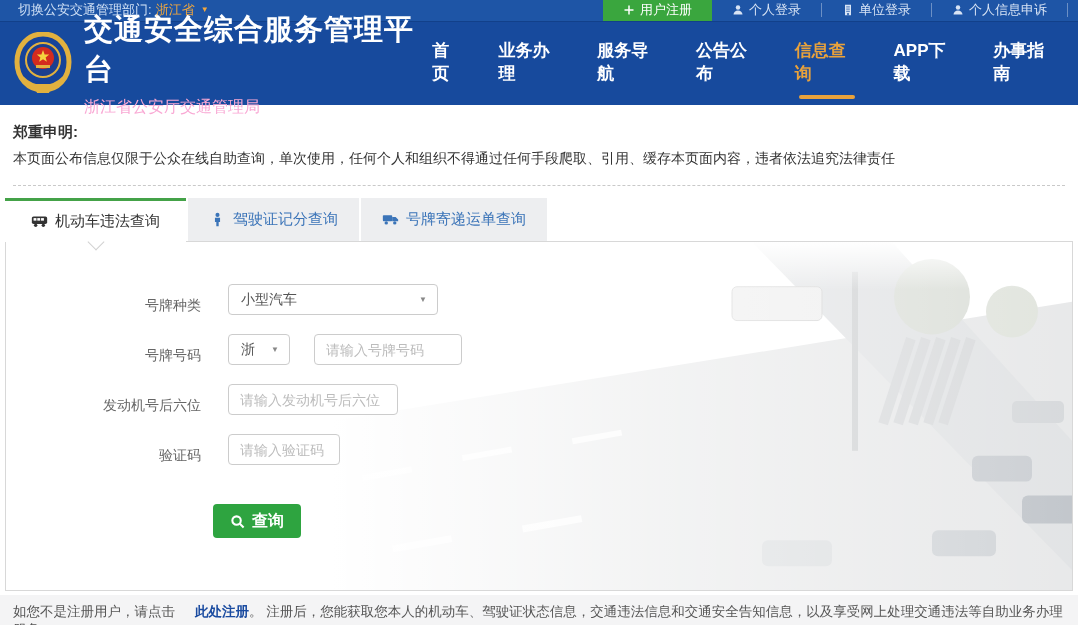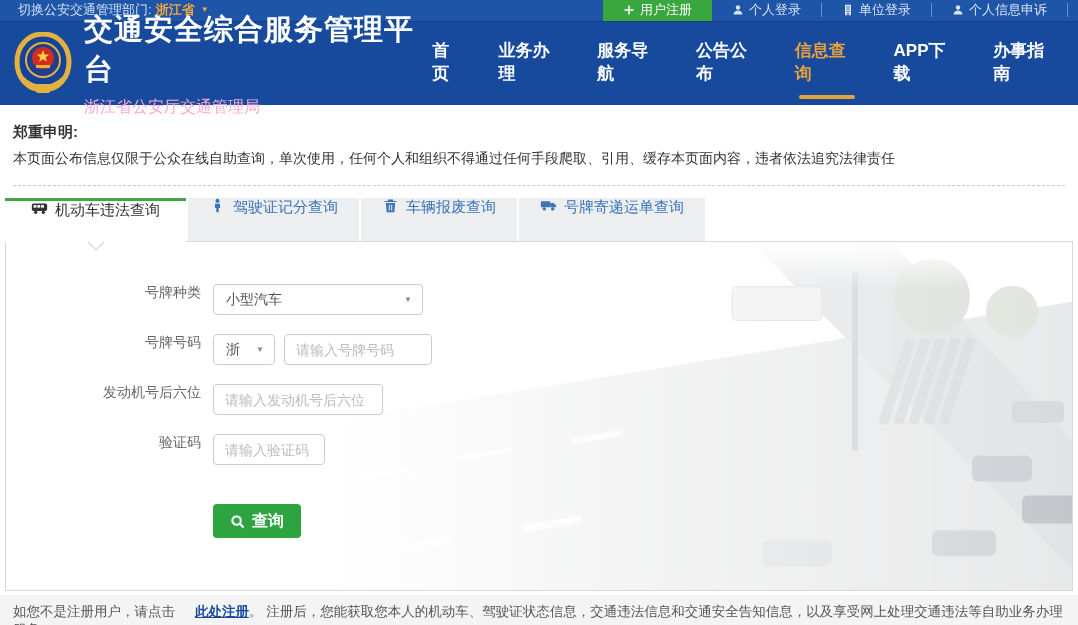--- a/index.html
+++ b/index.html
@@ -4,21 +4,21 @@
 <style>
   * { margin:0; padding:0; box-sizing:border-box; }
   html,body { width:1078px; height:625px; background:#fff; overflow:hidden;
     font-family:"Liberation Sans","DejaVu Sans",sans-serif; }
 
   
   .topbar { height:22px; background:#1e55a6; border-bottom:1px solid #12408a;
     display:flex; align-items:center; justify-content:space-between;
     padding:0 10px 0 18px; color:#cfe0f5; font-size:13px; }
   .topbar-left { display:flex; align-items:center; gap:4px; transform:translateY(-1px); }
-  .region { color:#f2a83e; font-weight:bold;text-align:right; }
+  .region { color:#f2a83e; font-weight:normal;text-align:right; }
   .caret { font-size:8px; color:#f2a83e; margin-left:2px; }
   .topbar-right { display:flex; align-items:stretch; height:22px; transform:translateY(-1px); }
   .top-btn { display:flex; align-items:center; gap:5px; padding:0 20px; font-size:13px;
     color:#d8e4f5; cursor:pointer; }
   .top-btn.register { background:#3aa63e; color:#fff; }
   .top-sep { width:1px; background:rgba(255,255,255,.35); margin:4px 0; }
   .ticon { width:12px; height:12px; fill:#d8e4f5; }
   .register .ticon { fill:#fff; }
 
   
@@ -36,36 +36,36 @@
     bottom:0; width:56px; height:4px; background:#e9a23b; border-radius:2px; }
 
   
   .statement { padding:18px 13px 0; }
   .statement-title { font-size:15px; font-weight:bold; color:#333; }
   .statement-body { font-size:14px; color:#333; margin-top:8px; }
   .dashed-sep { border-bottom:1px dashed #c9c9c9; margin:17px 0 0; }
 
   
   .tabs-row { display:flex; margin:12px 5px 0; height:43px; position:relative; z-index:2; }
-  .tab { display:flex; align-items:flex-start; gap:7px; padding:0 21px; font-size:15px;
+  .tab { display:flex; align-items:center; gap:7px; padding:0 21px; font-size:15px;
     cursor:pointer; color:#3b74b8; background:#edeef0; margin-right:2px; }
   .tab .tab-icon { width:17px; height:15px; fill:#3b74b8; }
   .tab.active { background:#fff; color:#333; border-top:3px solid #44a248; margin-bottom:-1px;
     position:relative; padding:0 26px; }
   .tab.active .tab-icon { fill:#333; }
   .tab.active::after { content:""; position:absolute; left:50%; bottom:-6px; width:11px; height:11px;
     background:#fff; transform:translateX(-50%) rotate(45deg);
     border-right:1px solid #d2d2d2; border-bottom:1px solid #d2d2d2; }
 
   
   .panel { margin:0 5px; height:350px; background:#fff; border:1px solid #d8d8d8;
     position:relative; z-index:1; overflow:hidden; }
   .bg-photo { position:absolute; top:0; right:0; width:740px; height:100%; pointer-events:none; }
   .form { position:relative; padding-top:42px; }
-  .form-row { display:flex; align-items:flex-start; height:31px; margin-bottom:19px; }
+  .form-row { display:flex; align-items:flex-end; height:31px; margin-bottom:19px;gap:15px; }
   .form-row label { width:195px; text-align:right; padding-right:0; margin-right:12px;
     font-size:14px; color:#666; }
   .ctl { height:31px; border:1px solid #ccc; border-radius:4px; background:#fff;
     font-size:14px; color:#555; }
   .select { display:flex; align-items:center; justify-content:space-between;
     padding:0 10px 0 12px; cursor:pointer; }
   .select .caret2 { font-size:8px; color:#888; }
   .sel-plate-type { width:210px; }
   .sel-province { width:62px; margin-right:9px; }
   input.ctl { padding:0 11px; outline:none; }
@@ -75,21 +75,21 @@
   .in-captcha { width:112px; }
   .btn-row { margin:39px 0 0 207px; }
   .query-btn { display:inline-flex; align-items:center; gap:7px; height:34px; padding:0 17px;
     background:#2ea440; border:none; border-radius:4px; color:#fff; font-size:16px;
     font-weight:bold; cursor:pointer; font-family:inherit; }
   .query-btn svg { width:15px; height:15px; stroke:#fff; fill:none; stroke-width:2.2; }
 
   
   .footer { margin-top:4px; background:#f4f4f5; height:34px; padding:8px 13px 0;
     font-size:13.5px; color:#555; }
-  .footer a { color:#1a4ba0; font-weight:bold; text-decoration:underline; cursor:pointer;padding-left:20px; }
+  .footer a { color:#1a4ba0; font-weight:bold; cursor:pointer;padding-left:20px; }
 </style>
 </head>
 <body>
 
 <div class="topbar">
   <div class="topbar-left">
     <span>切换公安交通管理部门:</span>
     <span class="region">浙江省</span>
     <span class="caret">▼</span>
   </div>
@@ -170,27 +170,20 @@
         <circle cx="14.5" cy="12.5" r="2"></circle>
     </svg>
     <span>机动车违法查询</span>
   </div>
   <div class="tab">
     <svg class="tab-icon" viewBox="0 0 20 16">
       <circle cx="10" cy="2.6" r="2.4"></circle>
         <path d="M7 6h6v5h-1.6v5h-2.8v-5H7z"></path>
     </svg>
     <span>驾驶证记分查询</span>
-  </div>
-  <div class="tab">
-    <svg class="tab-icon" viewBox="0 0 20 16">
-      <path d="M7 1h6v1.6h4V4H3V2.6h4z"></path>
-        <path d="M4.5 5h11l-1 11h-9zM8 7v7h1.2V7zm2.8 0v7H12V7z" fill-rule="evenodd"></path>
-    </svg>
-    <span>车辆报废查询</span>
   </div>
   <div class="tab">
     <svg class="tab-icon" viewBox="0 0 20 16">
       <rect x="1" y="3" width="11" height="7" rx="1"></rect>
         <path d="M12 5h4l3 3v2h-7z"></path>
       <circle cx="5" cy="12" r="2"></circle>
         <circle cx="15" cy="12" r="2"></circle>
     </svg>
     <span>号牌寄递运单查询</span>
   </div>

